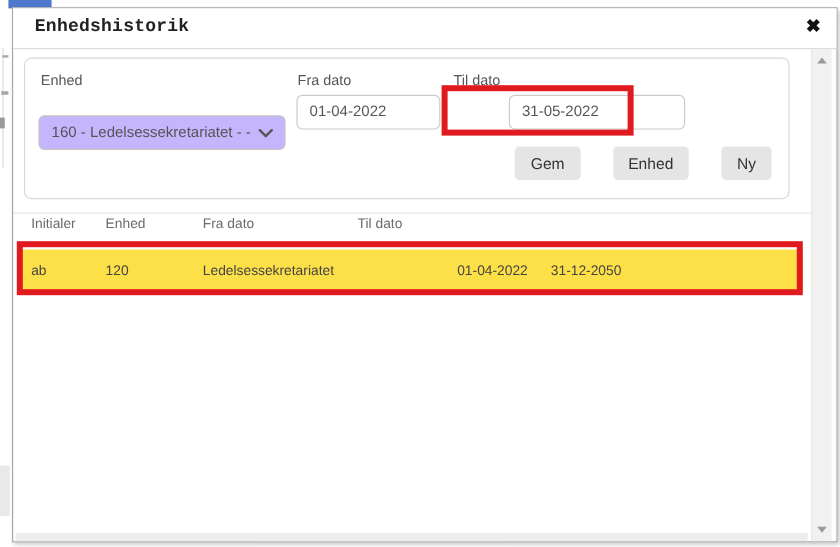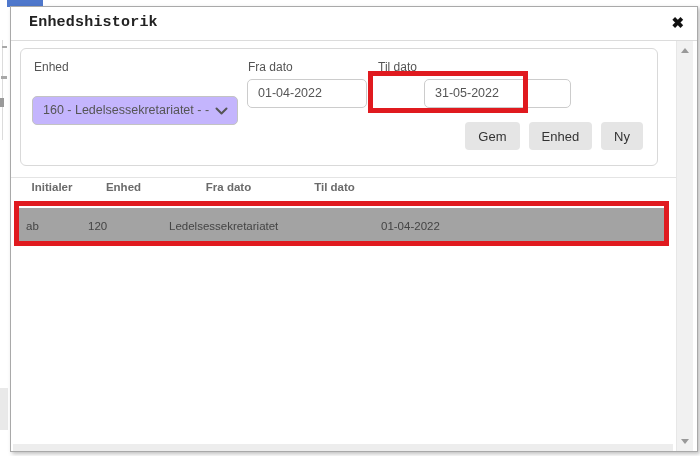--- a/index.html
+++ b/index.html
@@ -39,35 +39,35 @@
                 font-size:12.5px; color:#555; line-height:27px; padding:0 26px 0 10px;
                 white-space:nowrap; overflow:hidden; cursor:pointer;margin-top:17px; }
   .select-box svg { position:absolute; right:9px; top:10px; }
 
   .text-input { position:absolute; top:30px; height:29px; border:1px solid #cccccc;
                 border-radius:5px; background:#fff; font-size:12.5px; color:#555;
                 line-height:27px; padding:0 10px; white-space:nowrap; overflow:hidden; }
   .inp-fra { left:226px; width:120px; }
   .inp-til { left:357px; width:147px;margin-left:46px; }
 
-  .button-row { position:absolute; right:14px; top:73px; display:flex; gap:9px; }
+  .button-row { position:absolute; right:14px; top:73px; display:flex; gap:27px; }
   .btn { height:28px; padding:0 13px; background:#e5e5e5; border:none; border-radius:4px;
          font-family:"Liberation Sans", sans-serif; font-size:13px; color:#333; cursor:pointer; }
 
   
   .table-divider { position:absolute; left:0; top:170px; width:666px; height:1px; background:#e4e4e4; }
 
   
   .history-table { position:absolute; left:5px; top:174px; width:653px; }
   .tgrid { display:grid; grid-template-columns:62px 81px 129px 83px 78px 1fr; }
   .thead { height:16px; }
-  .thead span { font-size:11.5px; font-weight:bold; color:#6b6b6b; padding-left:10px;
-                white-space:nowrap; overflow:hidden;text-align:center; }
+  .thead span { font-size:11.5px; font-weight:normal; color:#6b6b6b; padding-left:10px;
+                white-space:nowrap; overflow:hidden; }
   .trow { margin-top:11px; height:36px; align-items:center; cursor:pointer; }
-  .trow.selected { background:#a3a3a3; }
+  .trow.selected { background:#fde047; }
   .trow span { font-size:11.5px; color:#444; padding-left:10px; white-space:nowrap; overflow:hidden; }
 
   
   .vscroll { position:absolute; right:4px; top:34px; width:17px; height:410px;
              background:#f1f1f1; border-left:1px solid #e7e7e7; }
   .scroll-arrow { position:absolute; left:4px; width:0; height:0; border-left:4px solid transparent;
                   border-right:4px solid transparent; }
   .arrow-up   { top:7px;    border-bottom:5px solid #999; }
   .arrow-down { bottom:7px; border-top:5px solid #999; }
   .hscroll { position:absolute; left:2px; top:437px; width:660px; height:7px; background:#ededed; }
@@ -131,20 +131,21 @@
         <span>Enhed</span>
         <span>Fra dato</span>
         <span>Til dato</span>
       </div>
       <div class="tgrid trow selected">
         <span>ab</span>
         <span>120</span>
         <span>Ledelsessekretariatet</span>
         <span></span>
         <span>01-04-2022</span>
+        <span>31-12-2050</span>
       </div>
     </div>
 
     <div class="vscroll">
       <div class="scroll-arrow arrow-up"></div>
       <div class="scroll-arrow arrow-down"></div>
     </div>
     <div class="hscroll"></div>
 
   </div>

